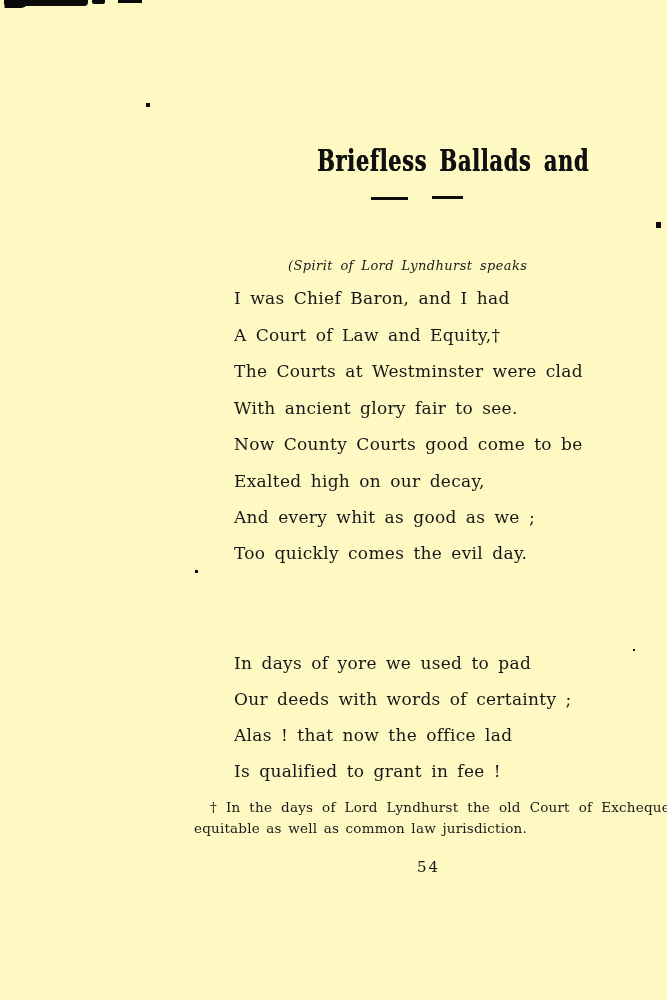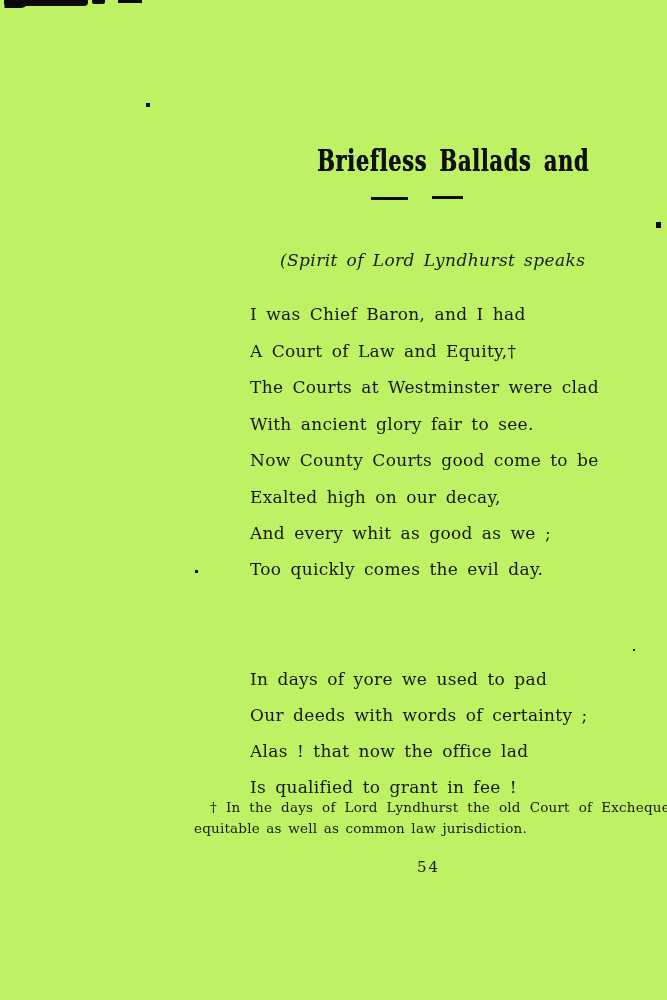--- a/index.html
+++ b/index.html
@@ -4,21 +4,21 @@
 <style>
   html, body {
     margin: 0;
     padding: 0;
     background: #ffffff;
   }
   .page {
     position: relative;
     width: 667px;
     height: 1000px;
-    background: #bef264;
+    background: #fef9c3;
     overflow: hidden;
     font-family: "DejaVu Serif", serif;
     color: #161616;
   }
   
   .artifact { position: absolute; background: #0a0a0a; }
   .streak-main   { left: 4px;  top: 0; width: 84px; height: 6px; border-radius: 0 0 4px 2px; }
   .streak-tail   { left: 5px;  top: 3px; width: 22px; height: 5px; transform: skewX(-35deg); border-radius: 0 0 6px 3px; }
   .streak-mid    { left: 92px; top: 0; width: 13px; height: 4px; border-radius: 0 0 2px 2px; }
   .streak-right  { left: 118px; top: 0; width: 24px; height: 3px; }
@@ -42,34 +42,34 @@
     transform-origin: left top;
     color: #101010;
     text-shadow: 0.6px 0 0 #101010;
   }
   .rule { position: absolute; background: #0d0d0d; height: 3px; }
   .rule-left  { left: 371px; top: 197px; width: 37px; }
   .rule-right { left: 432px; top: 196px; width: 31px; }
   
   .stanza-heading {
     position: absolute;
-    margin: 0;
+    margin: 8px;
     font-style: italic;
-    font-size: 17px;
+    font-size: 13px;
     letter-spacing: 0.4px;
     word-spacing: 3px;
     white-space: nowrap;
     color: #1a1a1a;
   }
   .heading-1 { left: 280px; top: 250px; }
   .heading-2 { left: 313px; top: 615px; }
   .poem-line {
     position: absolute;
     left: 234px;
-    margin: 16px;
+    margin: 0;
     font-size: 17px;
     letter-spacing: 0.3px;
     word-spacing: 3.5px;
     white-space: nowrap;
     color: #171717;
   }
   
   .footnote-line {
     position: absolute;
     margin: 0;

